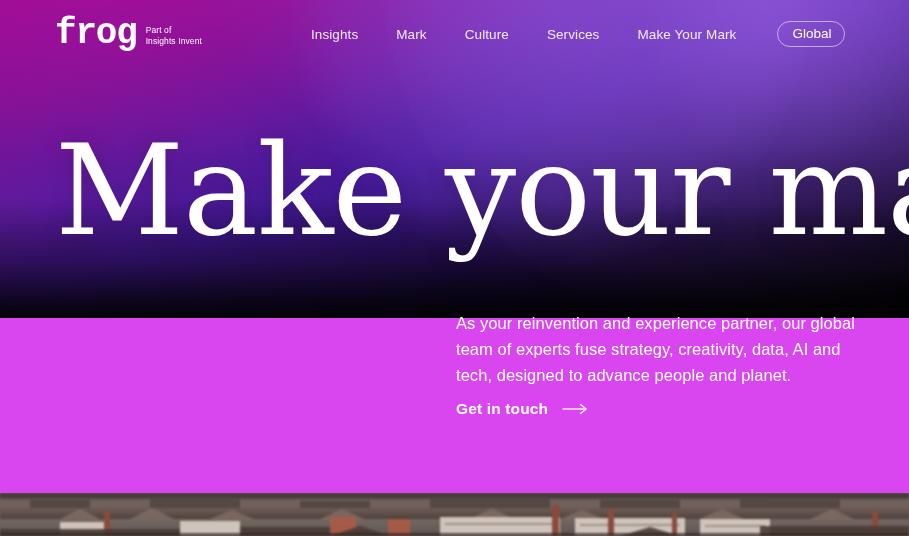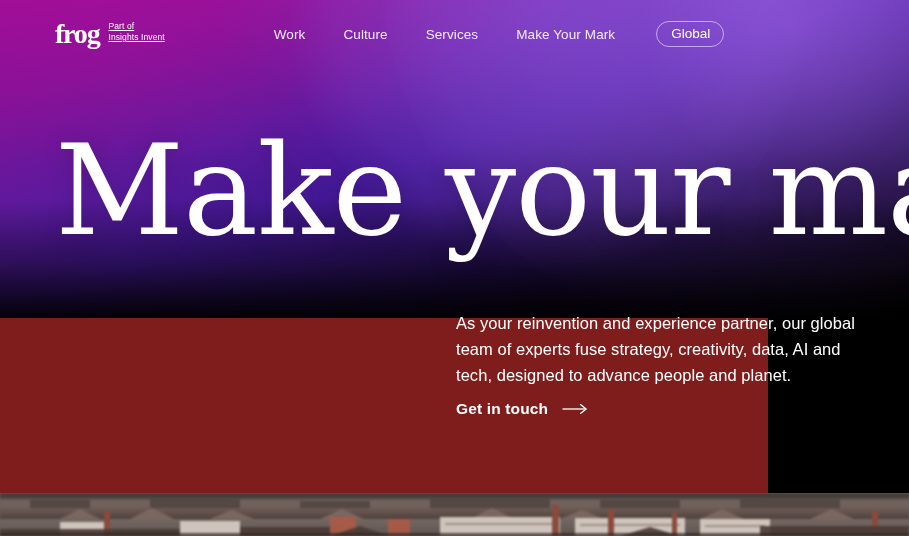--- a/index.html
+++ b/index.html
@@ -38,27 +38,27 @@
     pointer-events:none;
   }
 
   
   .nav {
     position:absolute; left:0; top:0; width:909px; height:68px;
     display:flex; align-items:center; z-index:20;
   }
   .logo { display:flex; align-items:flex-end; margin-left:55px; gap:9px; }
   .logo-word {
-    font-family:Liberation Serif, serif;
-    font-size:28px; font-weight:bold; color:#fff;
+    font-family:Liberation Mono, monospace;
+    font-size:36px; font-weight:bold; color:#fff;
     letter-spacing:-1.2px; line-height:0.92;
   }
   .logo-sub {
     color:#fff; font-size:8.5px; line-height:1.28;
-    letter-spacing:0.1px; padding-bottom:4px; white-space:nowrap;text-decoration:underline;
+    letter-spacing:0.1px; padding-bottom:4px; white-space:nowrap;
   }
   .nav-links {
     display:flex; align-items:center; gap:0; margin-left:90px;
   }
   .nav-link {
     color:#f2ecfa; font-size:13.5px; letter-spacing:0.1px;
     padding:6px 19px; cursor:pointer; white-space:nowrap;
   }
   .globe-pill {
     display:flex; align-items:center; gap:6px;
@@ -71,22 +71,22 @@
   .headline {
     position:absolute; left:55px; top:128px; z-index:15;
     font-family:"DejaVu Serif", serif;
     font-size:126px; line-height:1.0; color:#ffffff;
     letter-spacing:-1px; white-space:nowrap;
     text-shadow:0 2px 24px rgba(0,0,0,0.18);
   }
 
   
   .panel {
-    position:absolute; left:0; top:318px; width:768px; height:175px;
-    background:#7f1d1d; z-index:12;
+    position:absolute; left:0; top:318px; width:909px; height:175px;
+    background:#d946ef; z-index:12;
   }
   .panel-copy {
     position:absolute; left:456px; top:-8px; width:405px;
     color:#ffffff; font-size:16.5px; line-height:1.58;
     letter-spacing:0.05px;
   }
   .cta {
     position:absolute; left:456px; top:82px;
     display:flex; align-items:center; gap:14px;
     color:#fff; font-size:15.5px; font-weight:bold;
@@ -117,21 +117,22 @@
 
     <div class="logo">
       <div class="logo-word">frog</div>
       <div class="logo-sub">
         <div>Part of</div>
         <div>Insights Invent</div>
       </div>
     </div>
 
     <div class="nav-links">
-      <div class="nav-link">Work</div>
+      <div class="nav-link">Insights</div>
+      <div class="nav-link">Mark</div>
       <div class="nav-link">Culture</div>
       <div class="nav-link">Services</div>
       <div class="nav-link">Make Your Mark</div>
 
       <div class="globe-pill">
         <span>Global</span>
 
       </div>
     </div>
   </div>

